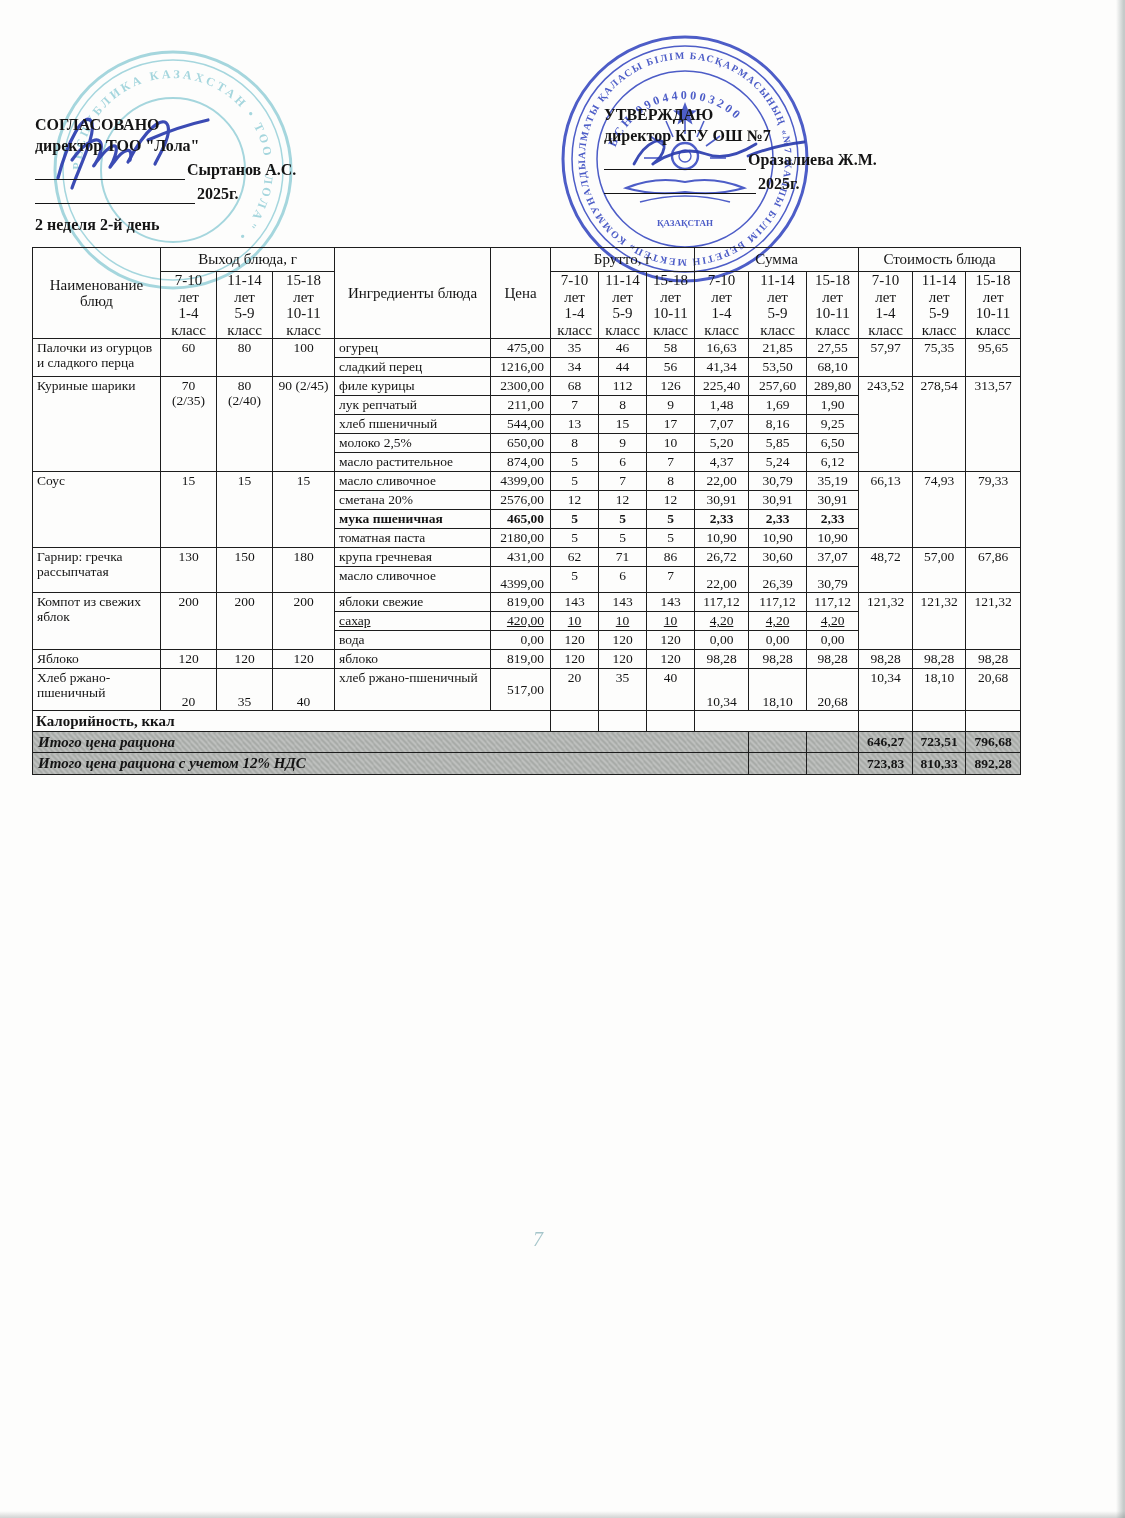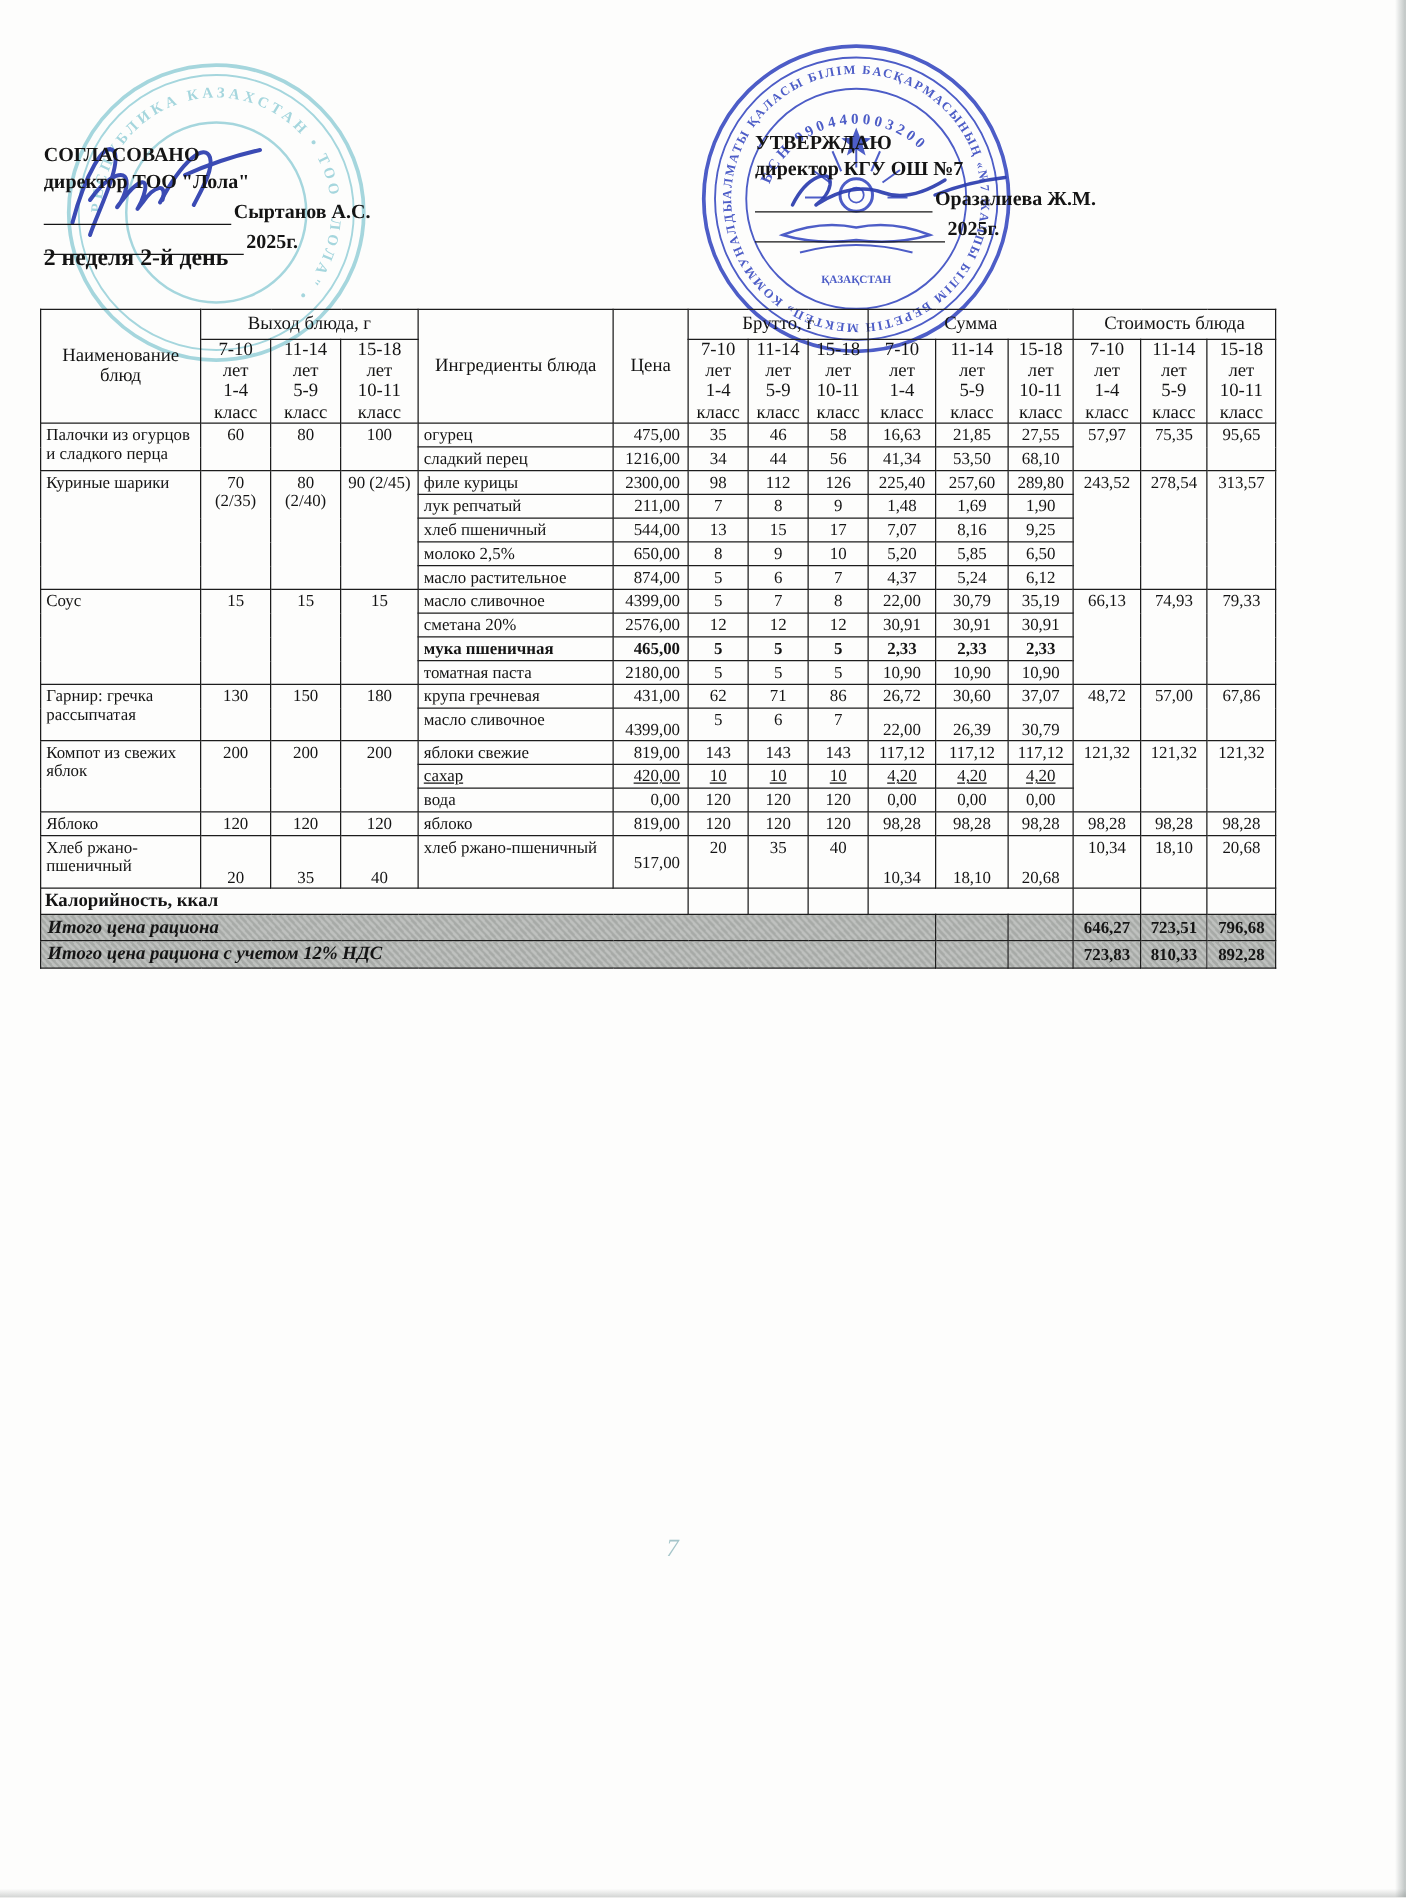--- a/index.html
+++ b/index.html
@@ -7,21 +7,21 @@
         font-family:"Liberation Serif","DejaVu Serif",serif;color:#141414;overflow:hidden;}
   .edge-right{position:absolute;top:0;right:0;width:9px;height:100%;
         background:linear-gradient(90deg,rgba(0,0,0,0),#c5cac9 85%);}
   .edge-bottom{position:absolute;bottom:0;left:0;width:100%;height:7px;
         background:linear-gradient(180deg,rgba(0,0,0,0),rgba(110,116,115,.30));}
   .hdr-block{position:absolute;font-weight:bold;font-size:16px;line-height:21px;white-space:nowrap;}
   .hdr-left{left:35px;top:114px;}
   .hdr-right{left:604px;top:104px;}
   .sigline{margin-top:3px;}
   .u{display:inline-block;border-bottom:1.4px solid #141414;height:14px;vertical-align:bottom;margin-right:2px;}
-  .week{position:absolute;left:35px;top:196px;font-weight:bold;font-size:19px;}
+  .week{position:absolute;left:35px;top:216px;font-weight:bold;font-size:16px;}
   .pagenum{position:absolute;left:533px;top:1228px;font-size:20px;color:rgba(92,152,160,.55);font-style:italic;}
 
   table.menu{position:absolute;left:32px;top:247px;width:988px;border-collapse:collapse;table-layout:fixed;
         z-index:2;}
   .menu th,.menu td{border:1.2px solid #1d1d1d;padding:0 3px;font-size:13.5px;line-height:1.12;
         text-align:center;vertical-align:middle;overflow:hidden;}
   .menu th{font-weight:normal;font-size:15px;line-height:1.1;}
   .pre{white-space:pre-line;}
   .menu td.dish{text-align:left;vertical-align:top;padding:1px 4px;}
   .menu td.ing{text-align:left;padding:1px 4px;}
@@ -237,21 +237,21 @@
         </tr>
         <tr style="height: 19px;">
           <td rowspan="5" class="dish">Куриные шарики</td>
           <td rowspan="5" class="vt pre">70
 (2/35)</td>
           <td rowspan="5" class="vt pre">80
 (2/40)</td>
           <td rowspan="5" class="vt">90 (2/45)</td>
           <td class="ing">филе курицы</td>
           <td class="price">2300,00</td>
-          <td>98</td>
+          <td>68</td>
           <td>112</td>
           <td>126</td>
           <td>225,40</td>
           <td>257,60</td>
           <td>289,80</td>
           <td rowspan="5" class="vt">243,52</td>
           <td rowspan="5" class="vt">278,54</td>
           <td rowspan="5" class="vt">313,57</td>
         </tr>
         <tr style="height: 19px;">

